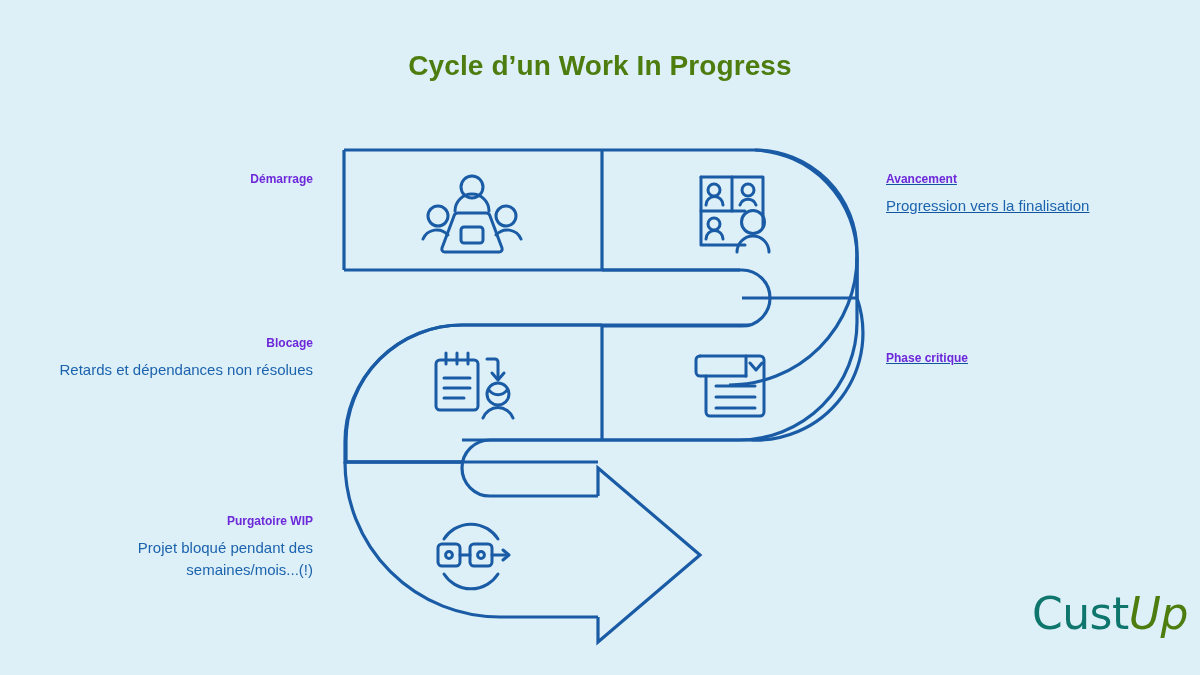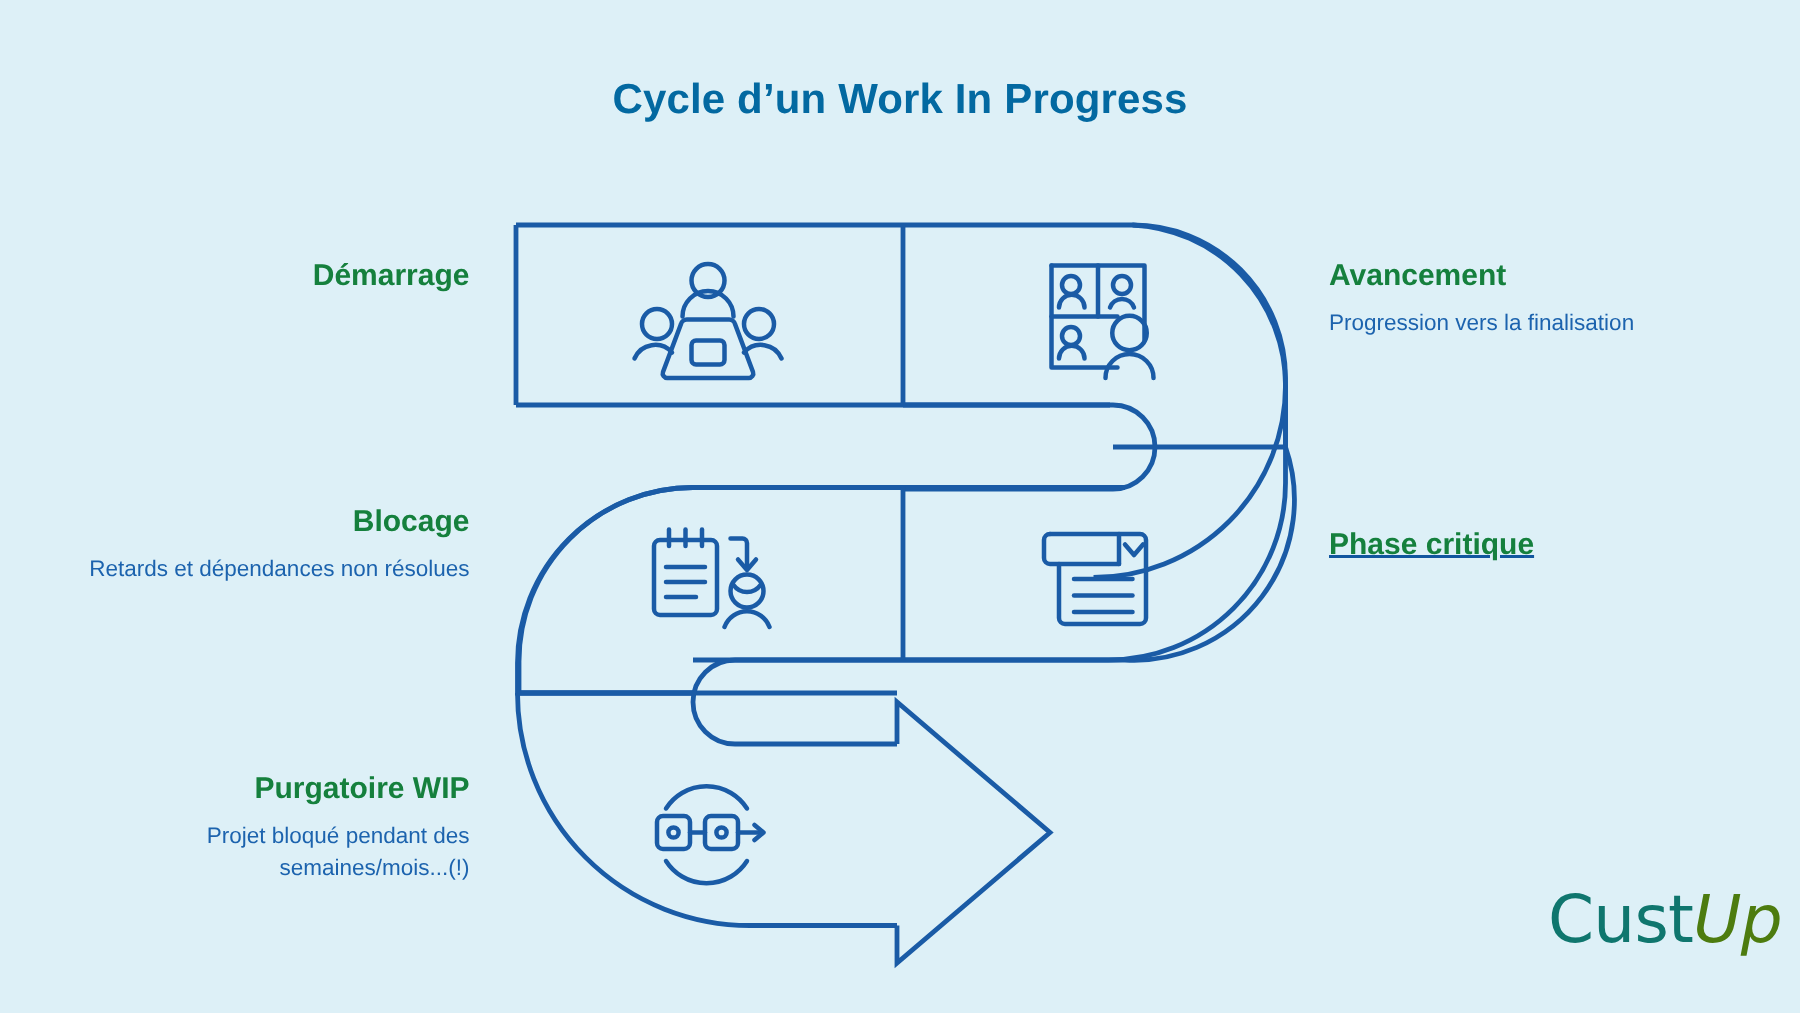--- a/index.html
+++ b/index.html
@@ -22,58 +22,58 @@
     height: 675px;
   }
   .page-title {
     position: absolute;
     top: 50px;
     left: 0;
     width: 1200px;
     text-align: center;
     font-size: 28px;
     font-weight: bold;
-    color: #0369a1;
+    color: #4d7c0f;
     letter-spacing: 0.1px;
   }
   svg.diagram {
     position: absolute;
     top: 0;
     left: 0;
     width: 1200px;
     height: 675px;
     pointer-events: none;
   }
   .label-block {
     position: absolute;
     color: #11569f;
   }
   .label-block .lbl-title {
-    font-size: 20px;
+    font-size: 12px;
     font-weight: bold;
     line-height: 1.2;
     margin-bottom: 9px;
-    color: #15803d;
+    color: #6d28d9;
   }
   .label-block .lbl-desc {
     font-size: 15px;
     line-height: 1.42;
     color: #1c63ae;
     font-weight: 400;
   }
   .label-left {
     text-align: right;
   }
   .label-right {
     text-align: left;
   }
   #label-demarrage { left: 40px;  top: 172px; width: 273px; }
   #label-blocage   { left: 40px;  top: 336px; width: 273px; }
   #label-purgatoire{ left: 30px;  top: 514px; width: 283px; }
-  #label-avancement{ left: 886px; top: 172px; width: 300px; }
+  #label-avancement{ left: 886px; top: 172px; width: 300px; text-decoration: underline; }
   #label-critique  { left: 886px; top: 351px; width: 300px; text-decoration: underline; }
 
   .logo {
     position: absolute;
     left: 1032px;
     top: 592px;
     font-size: 44px;
     line-height: 1;
     letter-spacing: -0.5px;
     font-family: "DejaVu Sans", sans-serif;

